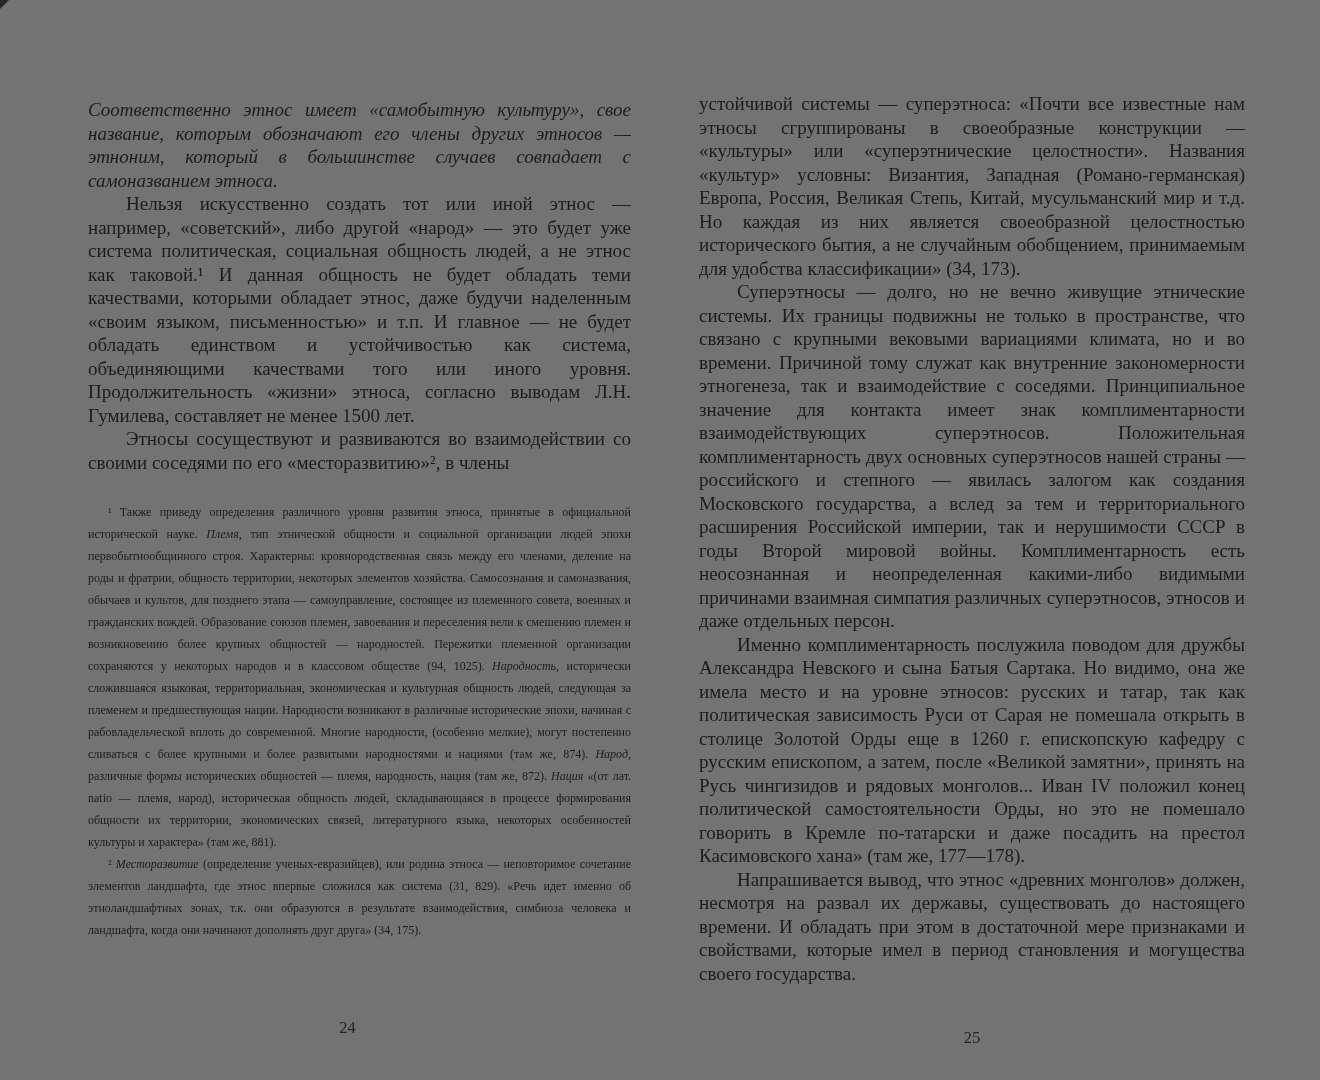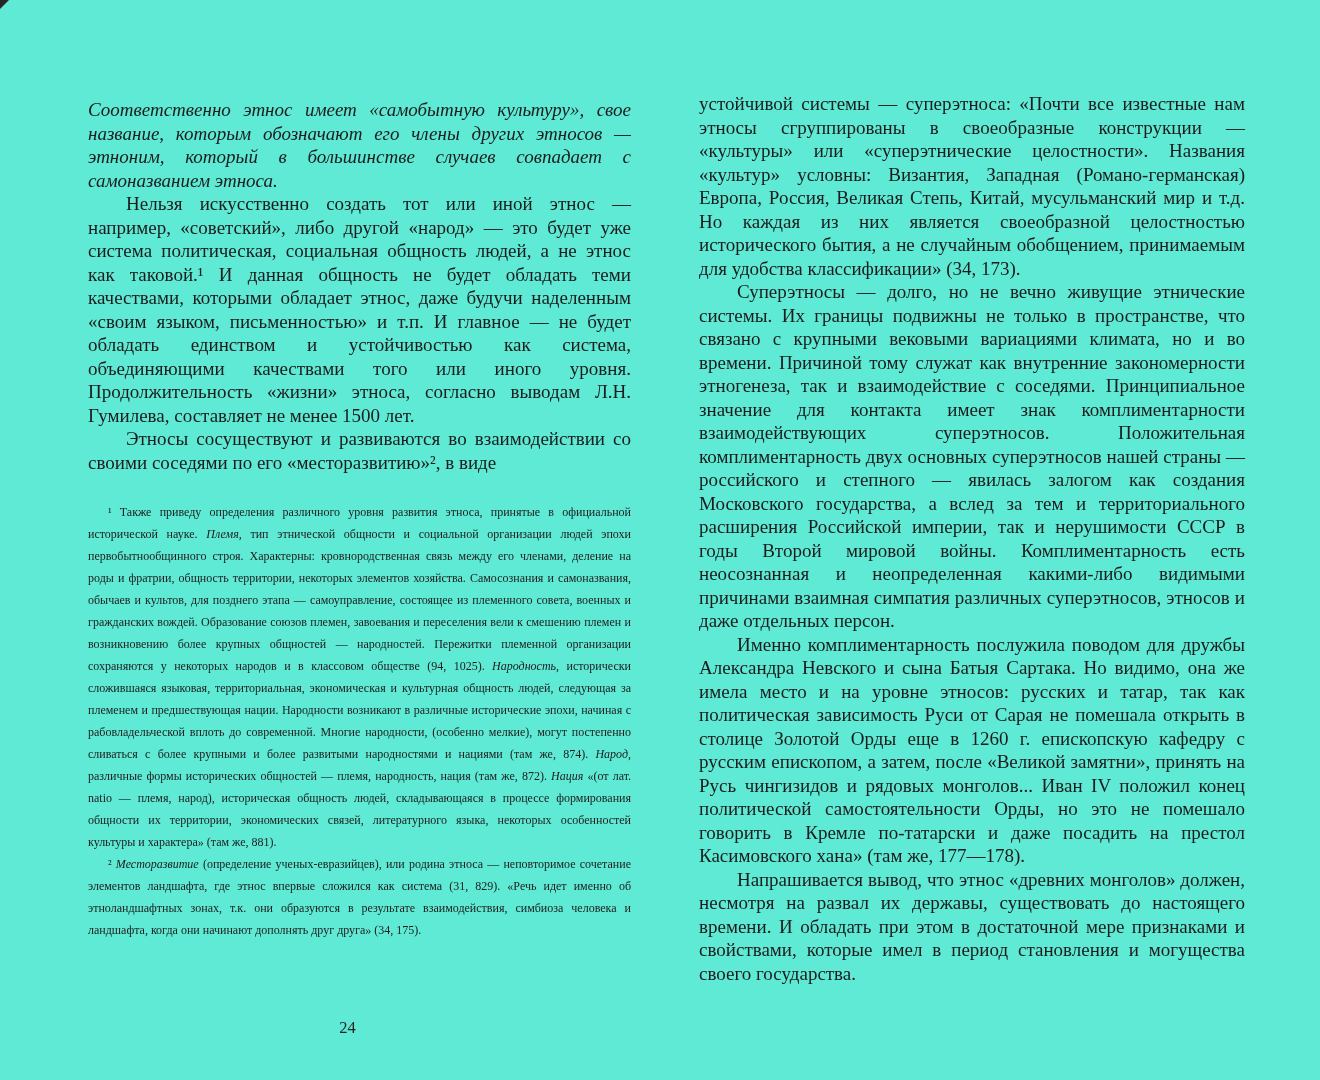--- a/index.html
+++ b/index.html
@@ -10,21 +10,21 @@
     width: 1320px;
     height: 1080px;
     position: relative;
     background: #fbfbf9;
     font-family: "Liberation Serif", serif;
     overflow: hidden;
   }
   .book-spread {
     position: absolute;
     inset: 0;
-    background: #5eead4;
+    background: #737373;
   }
   .corner-artifact {
     position: absolute;
     left: 0;
     top: 0;
     width: 0;
     height: 0;
     border-top: 9px solid #262626;
     border-right: 9px solid transparent;
   }
@@ -73,33 +73,34 @@
 <body>
 
 <div class="book-spread">
 
   <div class="corner-artifact"></div>
 
   <section class="page-col" id="left-col">
     <div class="main-text">
       <p class="lead-italic">Соответственно этнос имеет «самобытную культуру», свое название, которым обозначают его члены других этносов — этноним, который в большинстве случаев совпадает с самоназванием этноса.</p>
       <p>Нельзя искусственно создать тот или иной этнос — например, «советский», либо другой «народ» — это будет уже система политическая, социальная общность людей, а не этнос как таковой.¹ И данная общность не будет обладать теми качествами, которыми обладает этнос, даже будучи наделенным «своим языком, письменностью» и т.п. И главное — не будет обладать единством и устойчивостью как система, объединяющими качествами того или иного уровня. Продолжительность «жизни» этноса, согласно выводам Л.Н. Гумилева, составляет не менее 1500 лет.</p>
-      <p>Этносы сосуществуют и развиваются во взаимодействии со своими соседями по его «месторазвитию»², в виде</p>
+      <p>Этносы сосуществуют и развиваются во взаимодействии со своими соседями по его «месторазвитию»², в члены</p>
     </div>
     <div class="footnotes">
       <p><span>¹ Также приведу определения различного уровня развития этноса, принятые в официальной исторической науке. </span><span style="font-style: italic;">Племя</span><span>, тип этнической общности и социальной организации людей эпохи первобытнообщинного строя. Характерны: кровнородственная связь между его членами, деление на роды и фратрии, общность территории, некоторых элементов хозяйства. Самосознания и самоназвания, обычаев и культов, для позднего этапа — самоуправление, состоящее из племенного совета, военных и гражданских вождей. Образование союзов племен, завоевания и переселения вели к смешению племен и возникновению более крупных общностей — народностей. Пережитки племенной организации сохраняются у некоторых народов и в классовом обществе (94, 1025). </span><span style="font-style: italic;">Народность</span><span>, исторически сложившаяся языковая, территориальная, экономическая и культурная общность людей, следующая за племенем и предшествующая нации. Народности возникают в различные исторические эпохи, начиная с рабовладельческой вплоть до современной. Многие народности, (особенно мелкие), могут постепенно сливаться с более крупными и более развитыми народностями и нациями (там же, 874). </span><span style="font-style: italic;">Народ</span><span>, различные формы исторических общностей — племя, народность, нация (там же, 872). </span><span style="font-style: italic;">Нация</span><span> «(от лат. natio — племя, народ), историческая общность людей, складывающаяся в процессе формирования общности их территории, экономических связей, литературного языка, некоторых особенностей культуры и характера» (там же, 881).</span></p>
       <p><span>² </span><span style="font-style: italic;">Месторазвитие</span><span> (определение ученых-евразийцев), или родина этноса — неповторимое сочетание элементов ландшафта, где этнос впервые сложился как система (31, 829). «Речь идет именно об этноландшафтных зонах, т.к. они образуются в результате взаимодействия, симбиоза человека и ландшафта, когда они начинают дополнять друг друга» (34, 175).</span></p>
     </div>
   </section>
 
   <section class="page-col" id="right-col">
     <div class="main-text">
       <p class="noindent">устойчивой системы — суперэтноса: «Почти все известные нам этносы сгруппированы в своеобразные конструкции — «культуры» или «суперэтнические целостности». Названия «культур» условны: Византия, Западная (Романо-германская) Европа, Россия, Великая Степь, Китай, мусульманский мир и т.д. Но каждая из них является своеобразной целостностью исторического бытия, а не случайным обобщением, принимаемым для удобства классификации» (34, 173).</p>
       <p>Суперэтносы — долго, но не вечно живущие этнические системы. Их границы подвижны не только в пространстве, что связано с крупными вековыми вариациями климата, но и во времени. Причиной тому служат как внутренние закономерности этногенеза, так и взаимодействие с соседями. Принципиальное значение для контакта имеет знак комплиментарности взаимодействующих суперэтносов. Положительная комплиментарность двух основных суперэтносов нашей страны — российского и степного — явилась залогом как создания Московского государства, а вслед за тем и территориального расширения Российской империи, так и нерушимости СССР в годы Второй мировой войны. Комплиментарность есть неосознанная и неопределенная какими-либо видимыми причинами взаимная симпатия различных суперэтносов, этносов и даже отдельных персон.</p>
       <p>Именно комплиментарность послужила поводом для дружбы Александра Невского и сына Батыя Сартака. Но видимо, она же имела место и на уровне этносов: русских и татар, так как политическая зависимость Руси от Сарая не помешала открыть в столице Золотой Орды еще в 1260 г. епископскую кафедру с русским епископом, а затем, после «Великой замятни», принять на Русь чингизидов и рядовых монголов... Иван IV положил конец политической самостоятельности Орды, но это не помешало говорить в Кремле по-татарски и даже посадить на престол Касимовского хана» (там же, 177—178).</p>
       <p>Напрашивается вывод, что этнос «древних монголов» должен, несмотря на развал их державы, существовать до настоящего времени. И обладать при этом в достаточной мере признаками и свойствами, которые имел в период становления и могущества своего государства.</p>
     </div>
   </section>
 
   <div class="page-number" id="page-number-left">24</div>
 
+  <div class="page-number" id="page-number-right">25</div>
 
 </div>
 
 </body></html>

